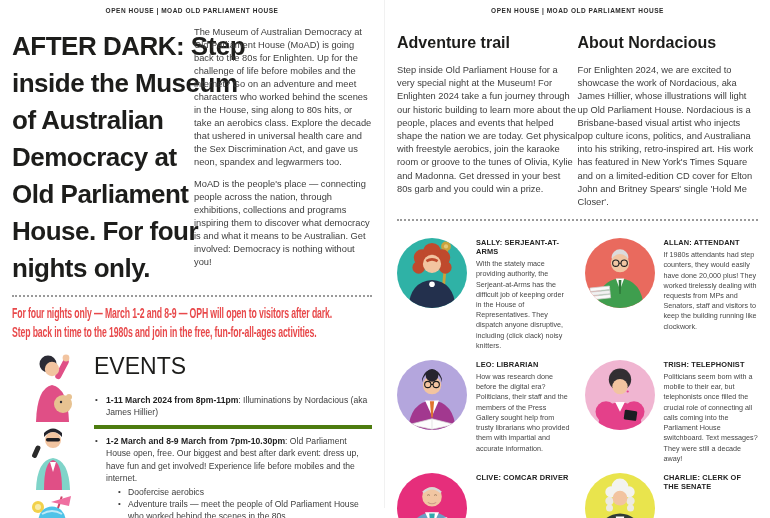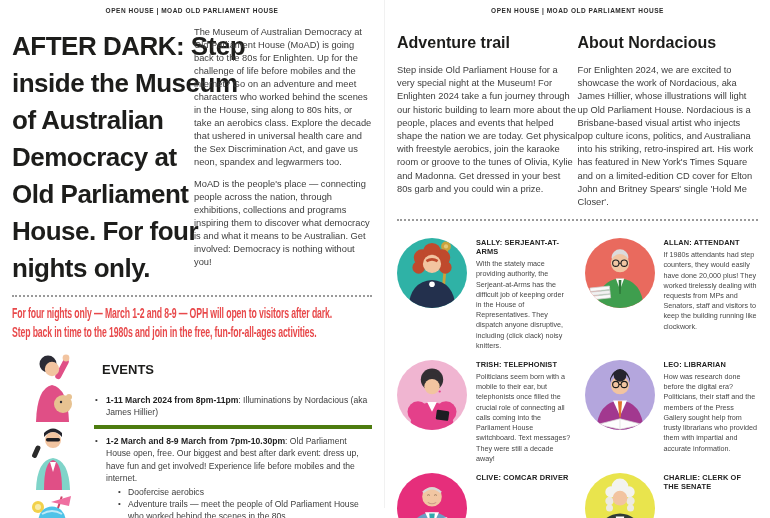--- a/index.html
+++ b/index.html
@@ -16,21 +16,21 @@
   .intro{flex:1;padding-top:2px;}
   .intro p{font-size:9.3px;line-height:1.4;margin:0 0 9px 0;color:#3d3d3d;}
   .dotted{border-top:2px dotted #9a9a9a;margin:10px 0 7px 0;}
   .banner{color:#e8494b;font-weight:bold;}
   .banner .bn-inner{transform:scaleX(.6);transform-origin:left top;}
   .banner .bn-line{font-size:14.5px;line-height:1.3;white-space:nowrap;letter-spacing:-.2px;}
   .events-row{display:flex;margin-top:10px;}
   .illos{width:82px;flex:none;display:flex;flex-direction:column;align-items:center;gap:2px;}
   .events{flex:1;}
   .events-heading{margin:0 0 6px 0;}
-  .events-heading .eh-inner{transform:scaleX(.75);transform-origin:left top;font-size:13px;font-weight:bold;color:#1d1d1b;white-space:nowrap;margin-left:8px;}
+  .events-heading .eh-inner{transform:scaleX(.75);transform-origin:left top;font-size:23px;font-weight:normal;color:#1d1d1b;white-space:nowrap;}
   .event-list{list-style:none;margin:14px 0 0 0;padding:0;}
   .event-item{position:relative;padding:0 0 7px 12px;margin-bottom:6px;border-bottom:4px solid #4d7c0f;font-size:8.6px;line-height:1.42;color:#3d3d3d;}
   .event-item::before{content:"•";position:absolute;left:1px;top:0;font-size:8px;color:#3d3d3d;}
   .event-item .b{font-weight:bold;color:#222;}
   .sub-list{list-style:none;margin:2px 0 0 0;padding:0 0 0 12px;}
   .sub-list li{position:relative;padding-left:10px;}
   .sub-list li::before{content:"•";position:absolute;left:0;top:0;font-size:8px;}
   
   .cols2{display:flex;margin-top:8px;}
   .col2{flex:1;}
@@ -203,58 +203,58 @@
             <line x1="48.5" y1="36" x2="51.5" y2="36" stroke="#222" stroke-width="1.6"></line>
           </svg>
         </div>
         <div class="card-text">
           <div class="card-name">ALLAN: ATTENDANT</div>
           <div class="card-desc">If 1980s attendants had step counters, they would easily have done 20,000 plus! They worked tirelessly dealing with requests from MPs and Senators, staff and visitors to keep the building running like clockwork.</div>
         </div>
       </div>
 
       <div class="card">
-        <div class="portrait" style="background-color: rgb(240, 181, 209);">
-          <svg viewBox="0 0 100 100">
-            <circle cx="30" cy="74" r="15" fill="#e4408a"></circle>
-            <circle cx="70" cy="74" r="15" fill="#e4408a"></circle>
-            <path d="M18 100 Q20 62 50 60 Q80 62 82 100 Z" fill="#e4408a"></path>
-            <path d="M43 60 L50 74 L57 60 Z" fill="#fff"></path>
-            <circle cx="50" cy="28" r="16" fill="#332f33"></circle>
-            <circle cx="50" cy="38" r="11" fill="#f2c4a0"></circle>
-            <path d="M36 34 Q40 20 50 22 Q62 20 64 34 L64 28 Q58 16 50 16 Q40 16 36 28 Z" fill="#332f33"></path>
-            <rect x="56" y="72" width="18" height="14" rx="2" fill="#1d1d22" transform="rotate(8 65 79)"></rect>
-            <circle cx="61" cy="45" r="1.6" fill="#e4408a"></circle>
-          </svg>
-        </div>
-        <div class="card-text">
-          <div class="card-name">TRISH: TELEPHONIST</div>
-          <div class="card-desc">Politicians seem born with a mobile to their ear, but telephonists once filled the crucial role of connecting all calls coming into the Parliament House switchboard. Text messages? They were still a decade away!</div>
-        </div>
-      </div>
-
-      <div class="card">
         <div class="portrait" style="background-color: rgb(180, 166, 221);">
           <svg viewBox="0 0 100 100">
             <path d="M16 100 Q19 60 50 58 Q81 60 84 100 Z" fill="#a2388f"></path>
             <path d="M40 58 L50 80 L60 58 Z" fill="#fff"></path>
             <path d="M47 59 L53 59 L51 82 L49 82 Z" fill="#e0742f"></path>
             <path d="M18 92 L50 84 L82 92 L50 99 Z" fill="#fdfdfd" stroke="#d8d8d8" stroke-width="1"></path>
             <line x1="50" y1="84" x2="50" y2="99" stroke="#d8d8d8" stroke-width="1"></line>
             <circle cx="50" cy="36" r="13" fill="#f2c4a0"></circle>
             <path d="M36 32 Q38 18 50 18 Q62 18 64 32 L64 26 Q60 14 50 14 Q40 14 36 26 Z" fill="#26242e"></path>
             <circle cx="50" cy="22" r="9" fill="#26242e"></circle>
             <circle cx="44" cy="35" r="4.5" fill="none" stroke="#1c1c1c" stroke-width="1.6"></circle>
             <circle cx="56" cy="35" r="4.5" fill="none" stroke="#1c1c1c" stroke-width="1.6"></circle>
             <line x1="48.5" y1="35" x2="51.5" y2="35" stroke="#1c1c1c" stroke-width="1.6"></line>
           </svg>
         </div>
         <div class="card-text">
           <div class="card-name">LEO: LIBRARIAN</div>
           <div class="card-desc">How was research done before the digital era? Politicians, their staff and the members of the Press Gallery sought help from trusty librarians who provided them with impartial and accurate information.</div>
+        </div>
+      </div>
+
+      <div class="card">
+        <div class="portrait" style="background-color: rgb(240, 181, 209);">
+          <svg viewBox="0 0 100 100">
+            <circle cx="30" cy="74" r="15" fill="#e4408a"></circle>
+            <circle cx="70" cy="74" r="15" fill="#e4408a"></circle>
+            <path d="M18 100 Q20 62 50 60 Q80 62 82 100 Z" fill="#e4408a"></path>
+            <path d="M43 60 L50 74 L57 60 Z" fill="#fff"></path>
+            <circle cx="50" cy="28" r="16" fill="#332f33"></circle>
+            <circle cx="50" cy="38" r="11" fill="#f2c4a0"></circle>
+            <path d="M36 34 Q40 20 50 22 Q62 20 64 34 L64 28 Q58 16 50 16 Q40 16 36 28 Z" fill="#332f33"></path>
+            <rect x="56" y="72" width="18" height="14" rx="2" fill="#1d1d22" transform="rotate(8 65 79)"></rect>
+            <circle cx="61" cy="45" r="1.6" fill="#e4408a"></circle>
+          </svg>
+        </div>
+        <div class="card-text">
+          <div class="card-name">TRISH: TELEPHONIST</div>
+          <div class="card-desc">Politicians seem born with a mobile to their ear, but telephonists once filled the crucial role of connecting all calls coming into the Parliament House switchboard. Text messages? They were still a decade away!</div>
         </div>
       </div>
 
       <div class="card">
         <div class="portrait" style="background-color: rgb(230, 46, 123);">
           <svg viewBox="0 0 100 100">
             <path d="M14 100 Q18 58 50 56 Q82 58 86 100 Z" fill="#6b9fc4"></path>
             <path d="M40 56 L50 78 L60 56 Z" fill="#fff"></path>
             <path d="M46 58 L54 58 L51 84 L49 84 Z" fill="#2fa9ad"></path>
             <rect x="64" y="64" width="8" height="5" fill="#fff" transform="rotate(-10 68 66)"></rect>

